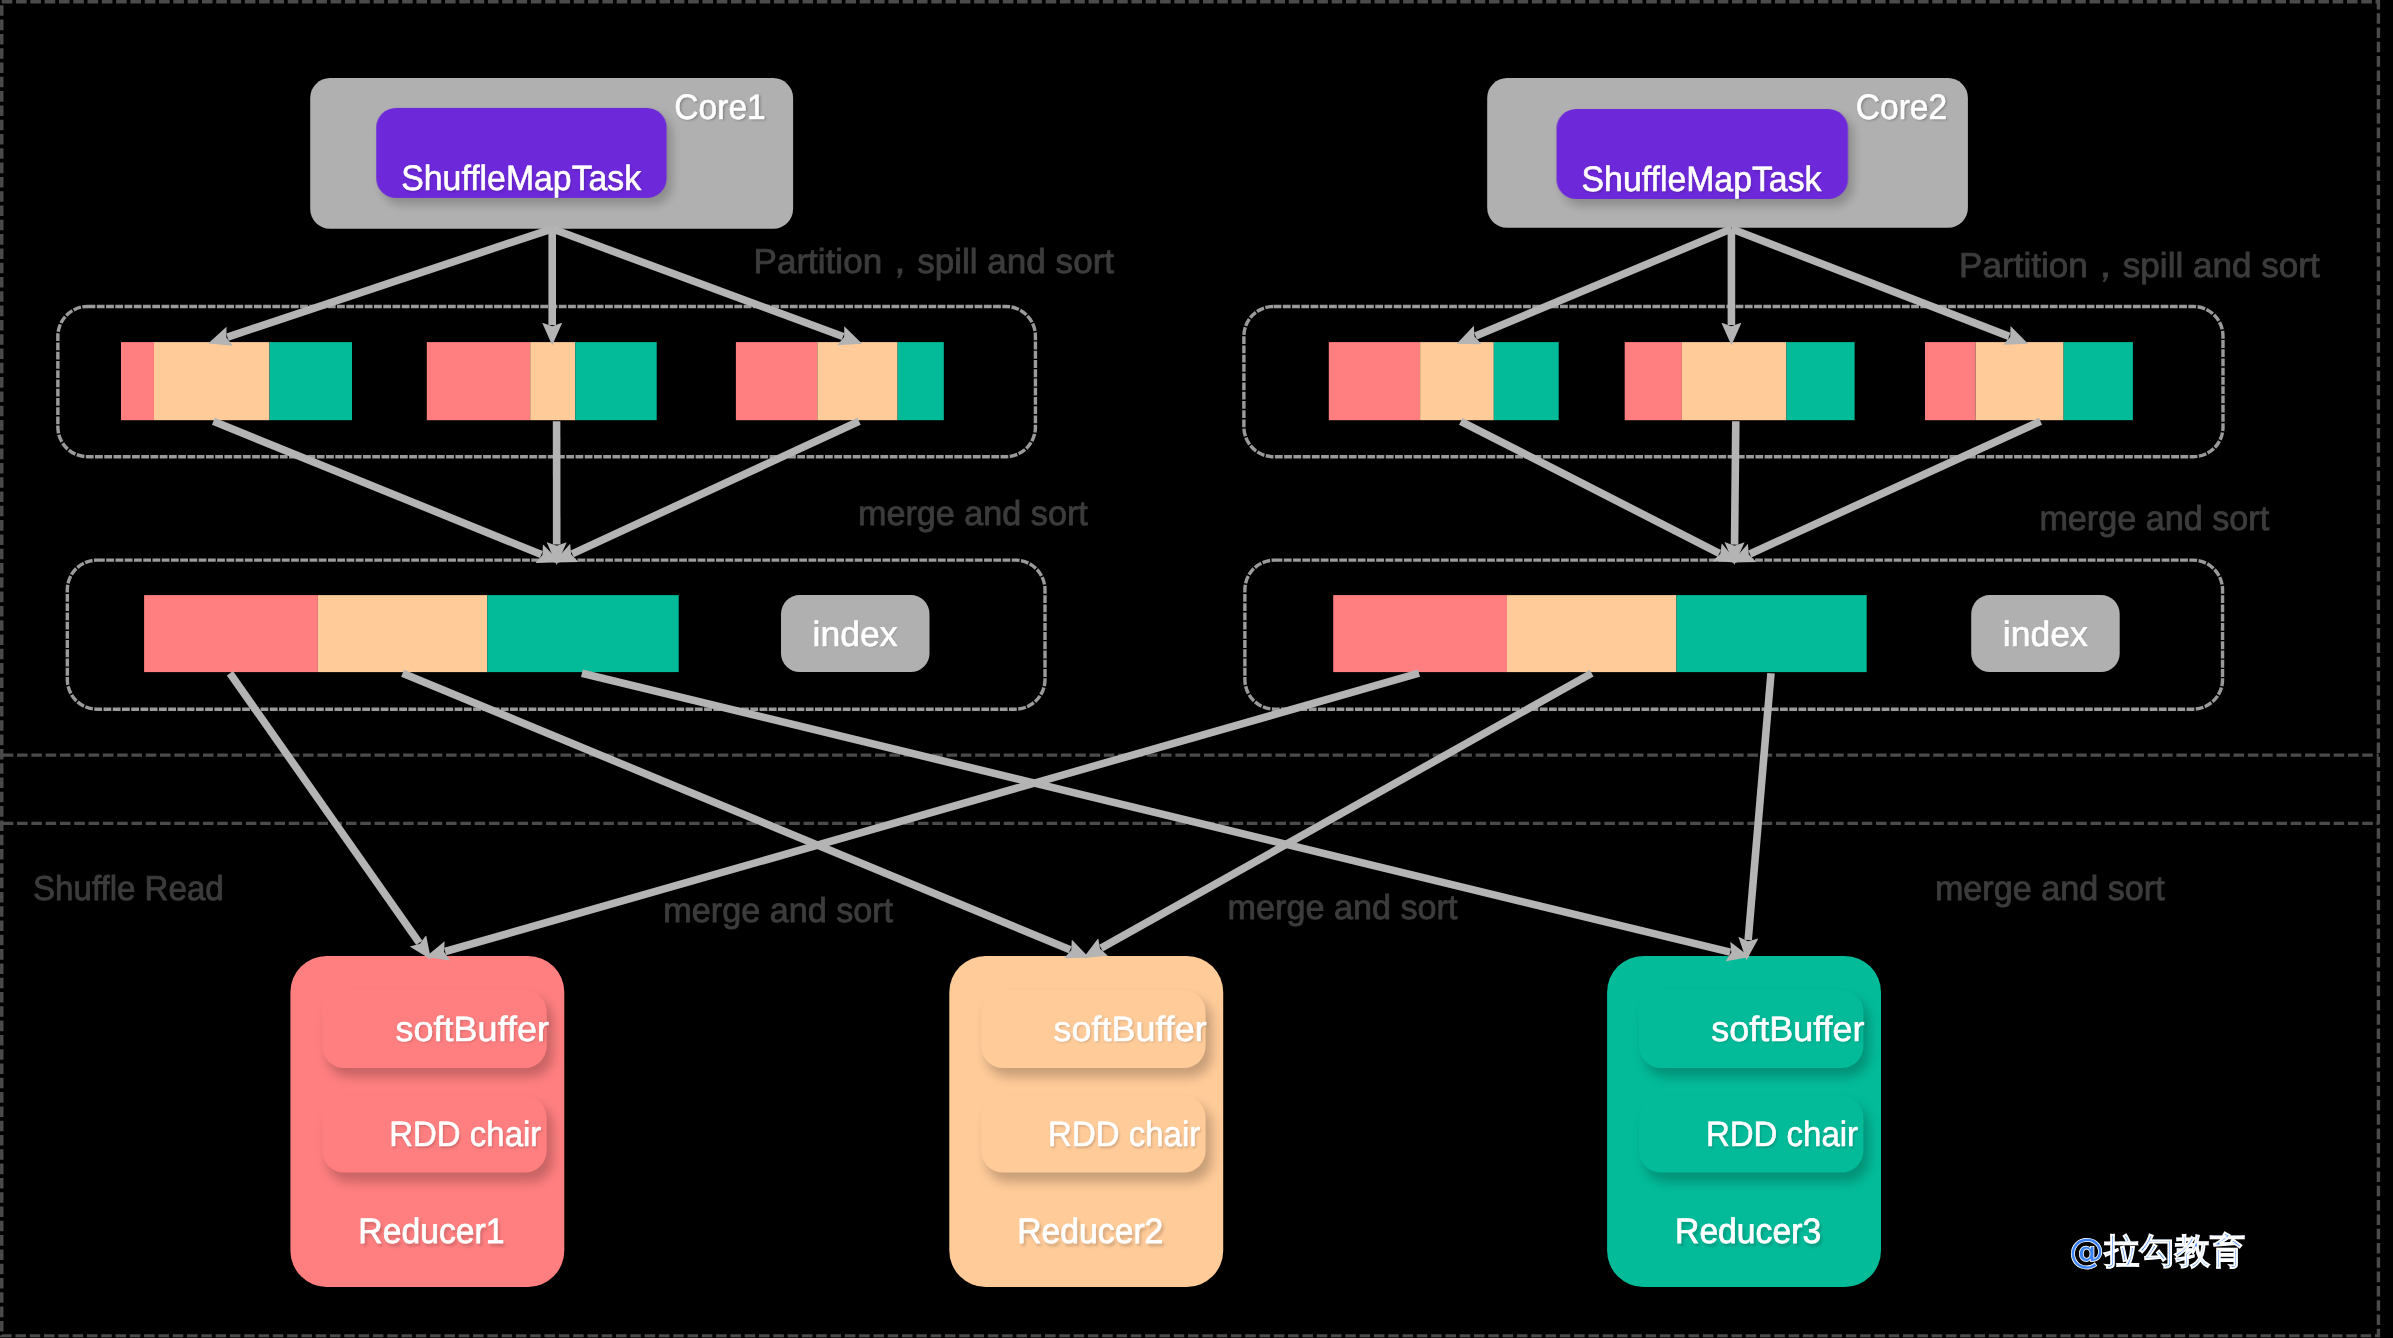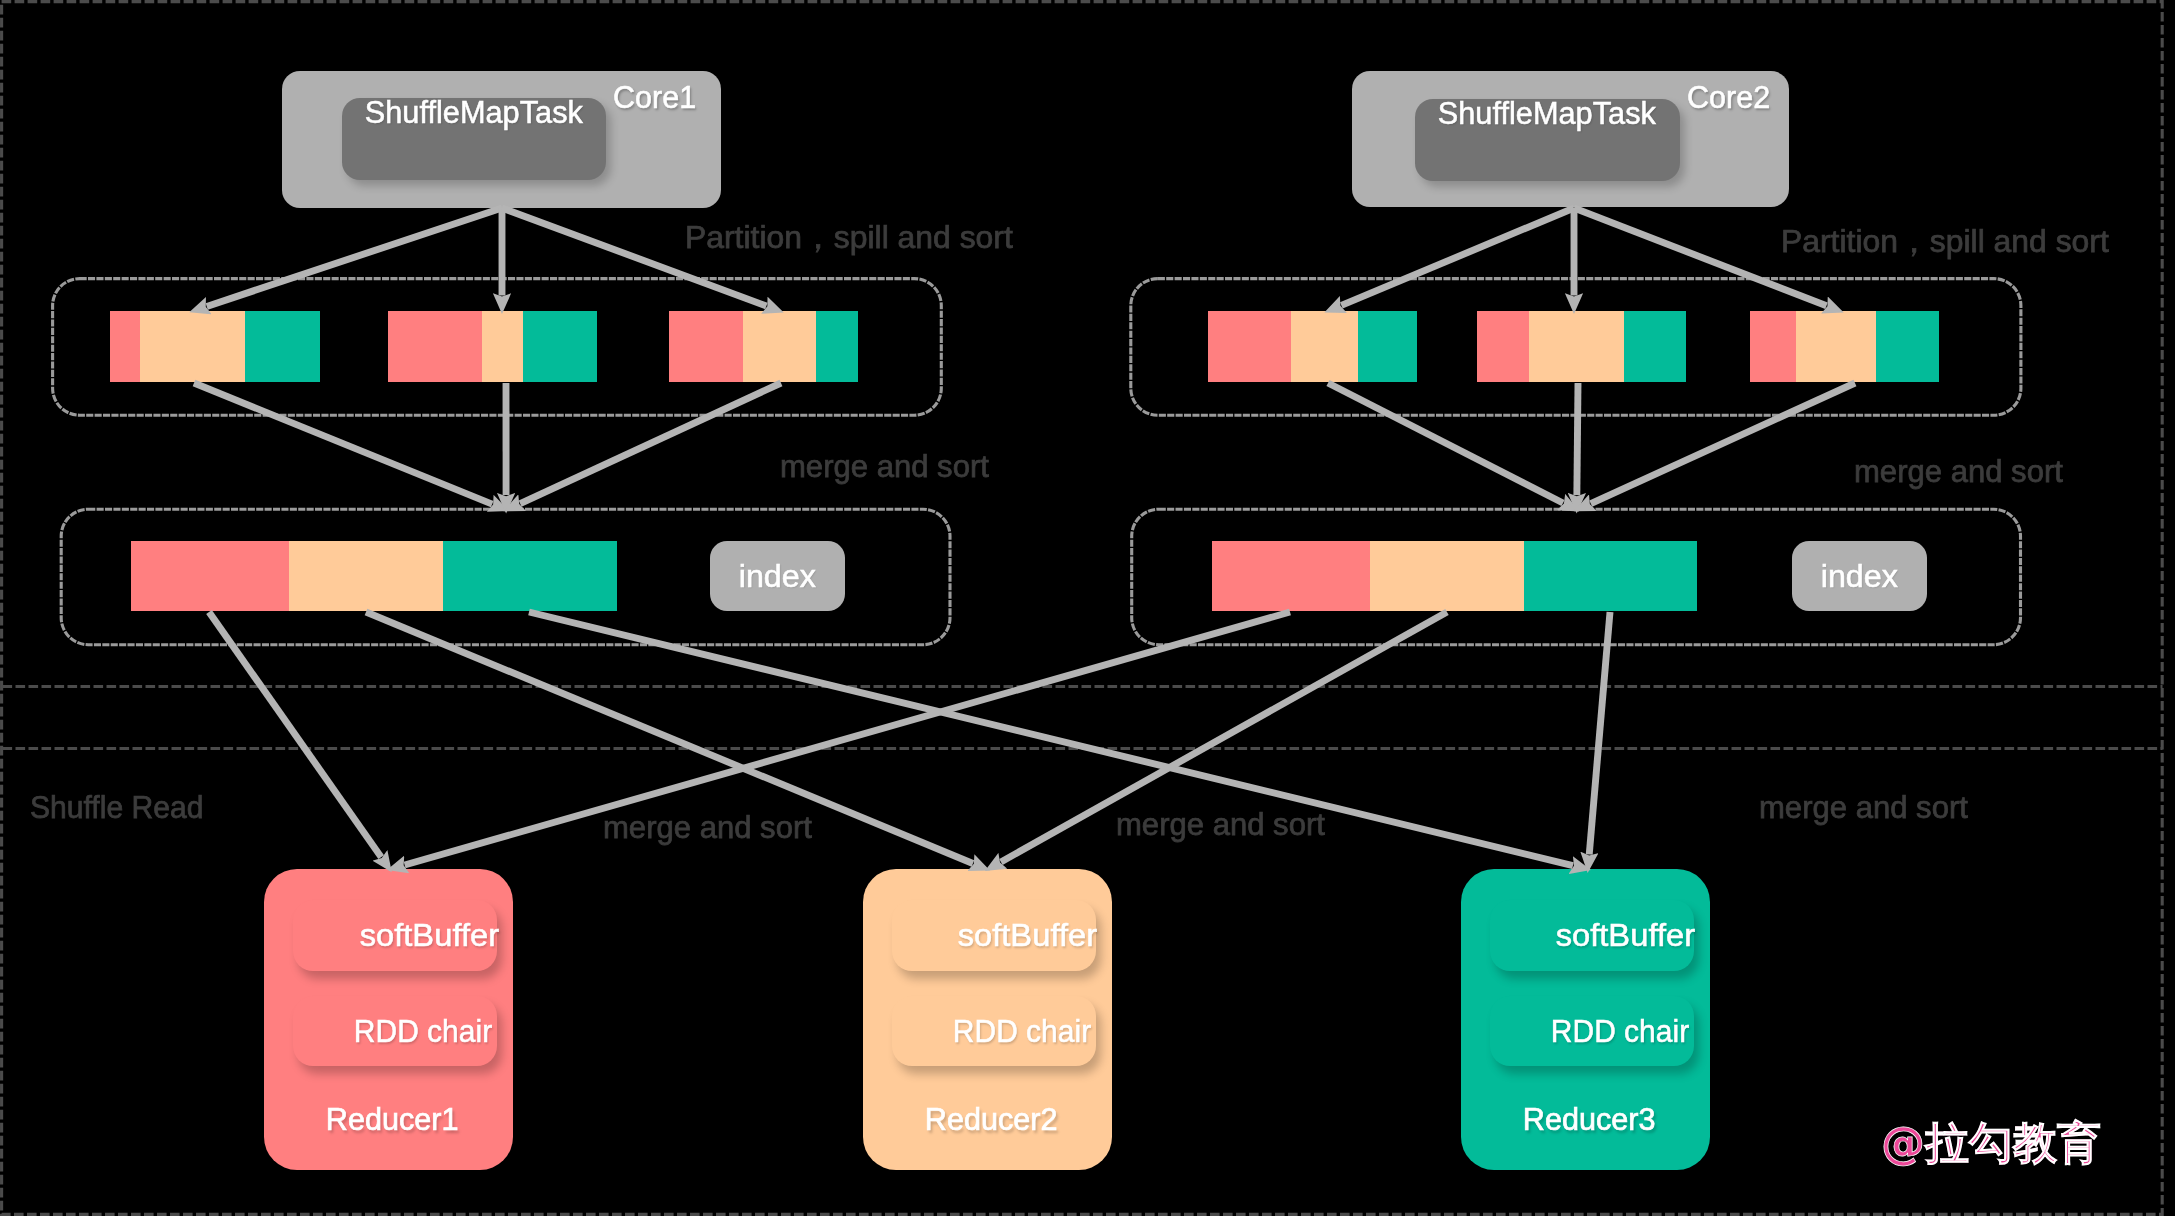--- a/index.html
+++ b/index.html
@@ -13,23 +13,23 @@
   .core-title,.task-box span,.index-pill span,.lbl,.rsub span,.rname,.watermark{
       will-change:opacity;}
 
   svg.frames{position:absolute;left:0;top:0;width:2175px;height:1216px;pointer-events:none;}
 
   
   .core-box{position:absolute;background:#B0B0B0;border-radius:18px;}
   .core-title{position:absolute;color:#fff;font-size:32.1px;font-weight:400;line-height:1;
       text-shadow:1.5px 1.5px 2.5px rgba(0,0,0,.30);white-space:nowrap;
       transform:scaleX(0.952);transform-origin:0 0;-webkit-text-stroke:0.55px #fff;}
-  .task-box{position:absolute;background:#737373;border-radius:18px;
+  .task-box{position:absolute;background:#6d28d9;border-radius:18px;
       box-shadow:5px 6px 9px rgba(0,0,0,.20);
-      display:flex;align-items:flex-start;justify-content:center;}
+      display:flex;align-items:flex-end;justify-content:center;}
   .task-box span{color:#fff;font-size:32.1px;font-weight:400;white-space:nowrap;line-height:1;
       position:relative;top:-2px;
       text-shadow:1.2px 1.2px 2px rgba(0,0,0,.16);transform:scaleX(0.958);
       -webkit-text-stroke:0.55px #fff;}
 
   
   .seg{position:absolute;}
 
   
   .index-pill{position:absolute;background:#B0B0B0;border-radius:17px;
@@ -54,21 +54,21 @@
   .rsub span{color:#fff;font-size:32.1px;font-weight:400;white-space:nowrap;line-height:1;
       text-shadow:1.2px 1.6px 2.4px rgba(0,0,0,.20);
       -webkit-text-stroke:0.55px #fff;}
   .rsub.sb span{transform:scaleX(1.02);}
   .rsub.rc span{transform:scaleX(0.935);}
   .rname{position:absolute;left:26.4px;width:204.4px;text-align:center;color:#fff;
       font-size:32.1px;font-weight:400;
       line-height:1;text-shadow:2px 2.5px 3px rgba(0,0,0,.22);-webkit-text-stroke:0.72px #fff;
       transform:scaleX(0.955);}
 
-  .watermark{position:absolute;color:#ec4899;font-size:44px;font-weight:700;line-height:1;
+  .watermark{position:absolute;color:#3b82f6;font-size:32px;font-weight:700;line-height:1;
       font-family:"DejaVu Sans",sans-serif;letter-spacing:0px;white-space:nowrap;
       -webkit-text-stroke:0.7px #fff;}
 
   svg.arrows{position:absolute;left:0;top:0;width:2175px;height:1216px;pointer-events:none;}
 </style>
 </head>
 <body>
 
 <div id="stage">
 

